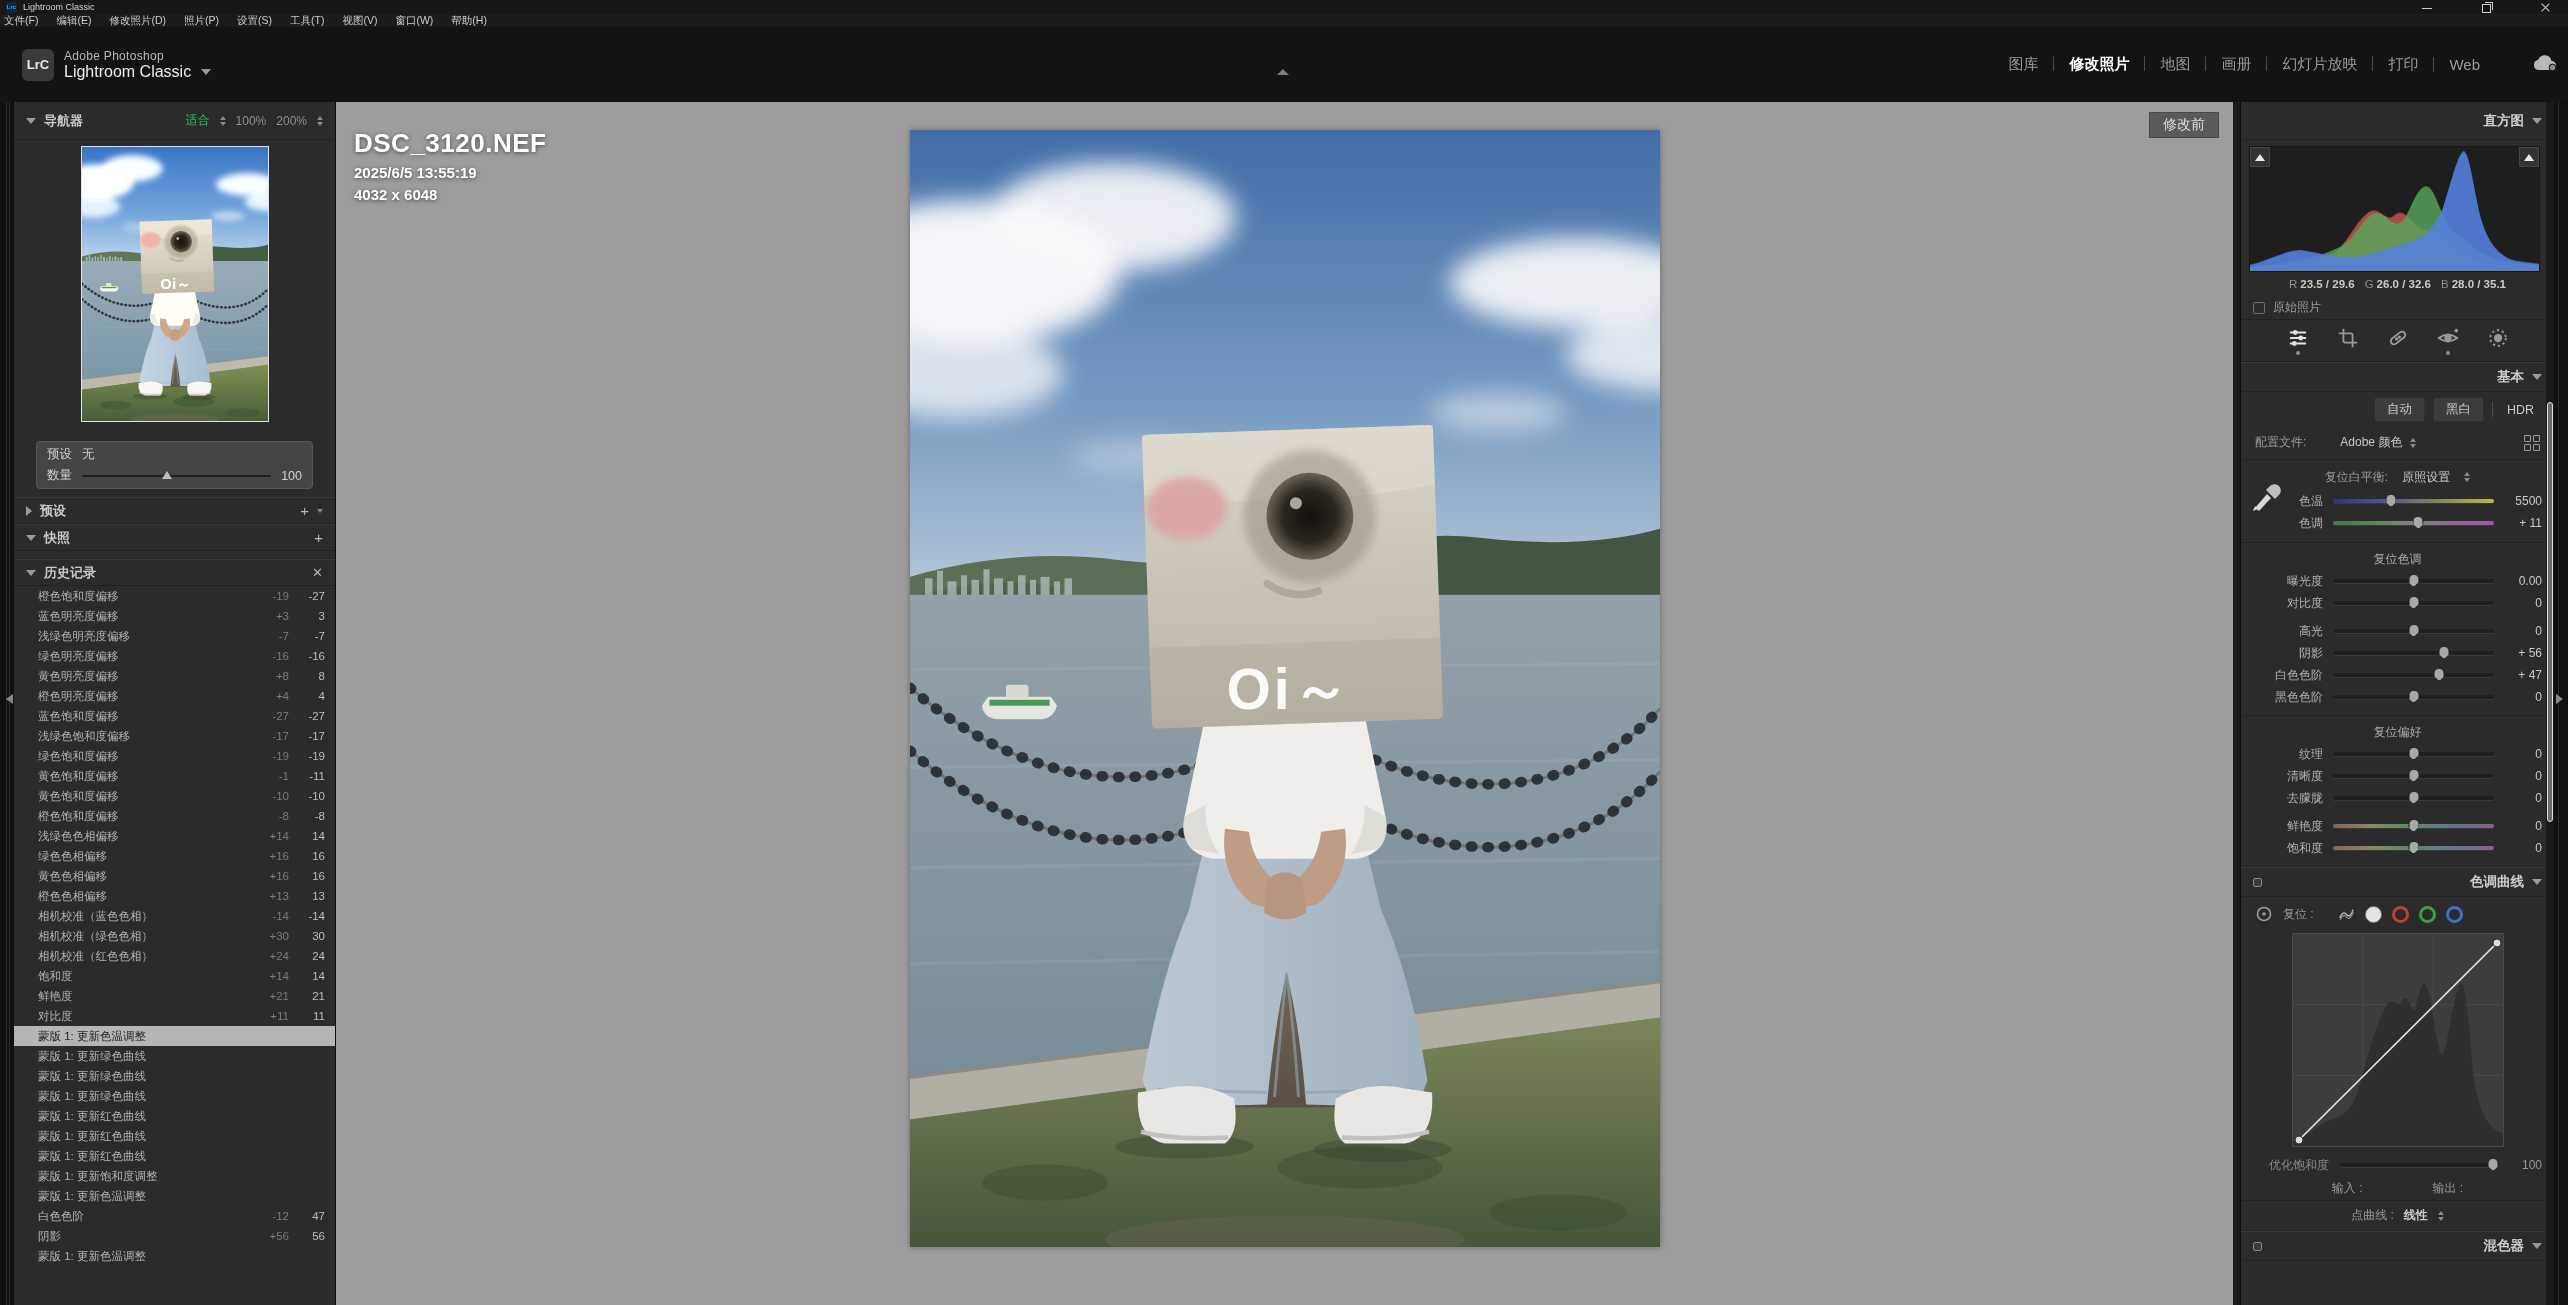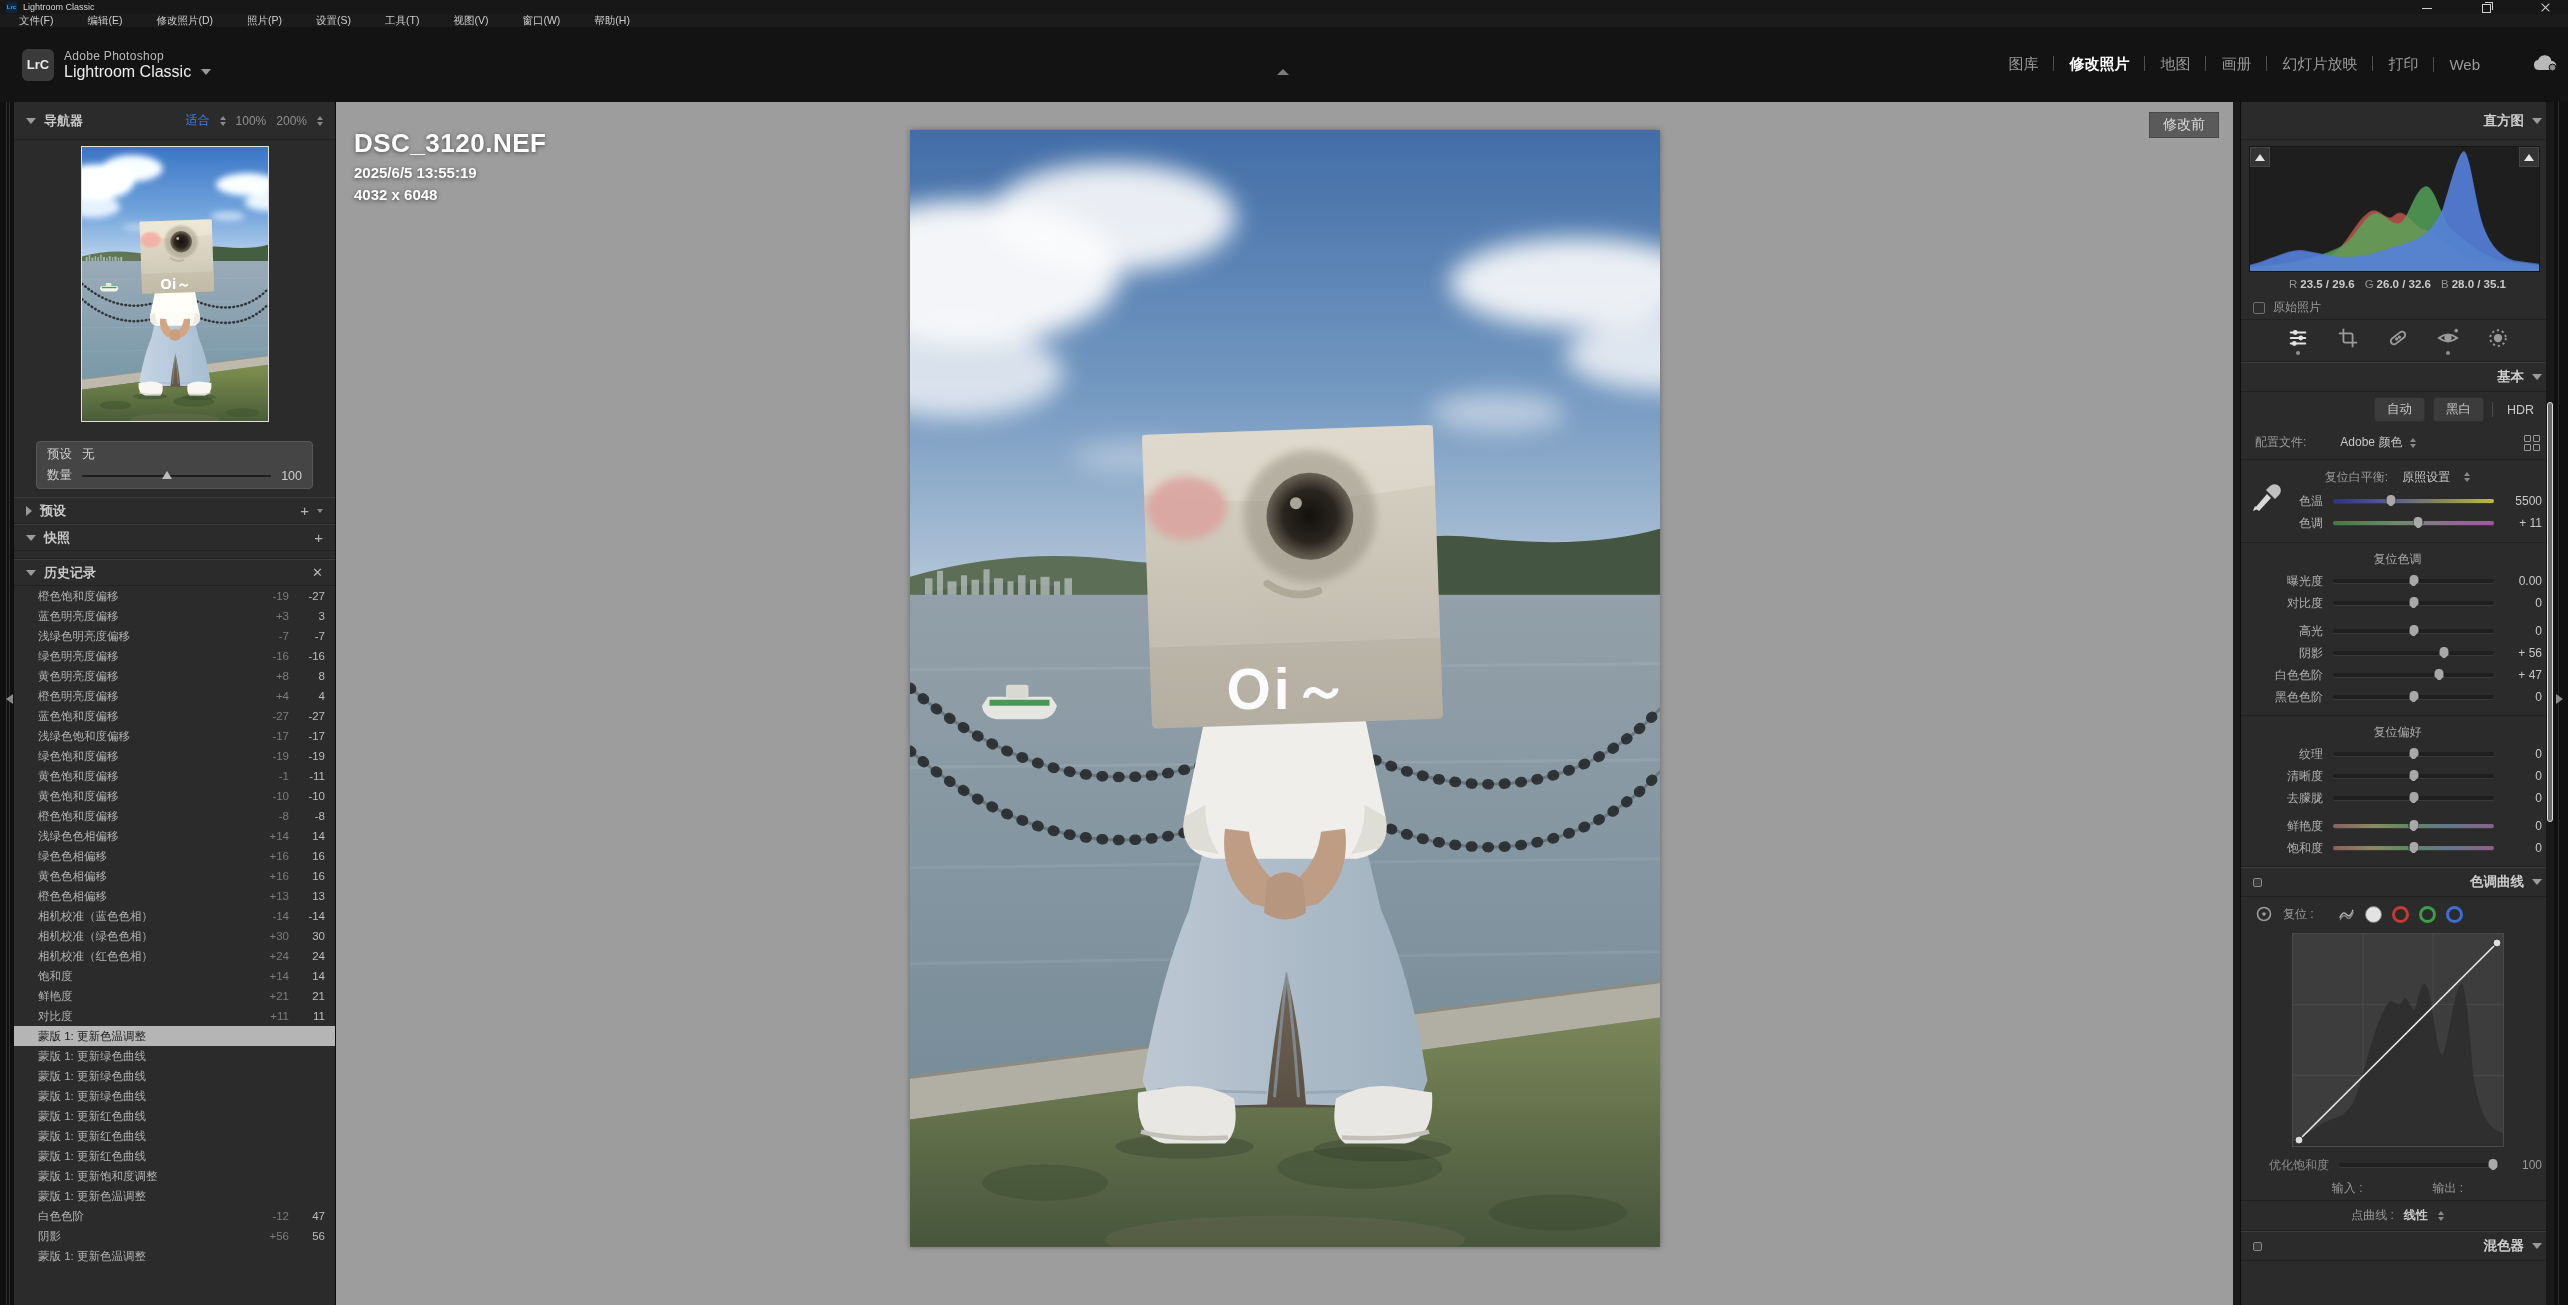--- a/index.html
+++ b/index.html
@@ -11,21 +11,21 @@
   .lrc-badge { width:11px; height:11px; border-radius:2px; background:#0d2740; color:#31a8ff;
     font-size:6px; font-weight:bold; display:flex; align-items:center; justify-content:center; }
   .titlebar .ttl { color:#d6d6d6; font-size:9px; }
   .wincontrols { margin-left:auto; display:flex; gap:46px; padding-right:10px; align-items:center; }
   .wc { width:13px; height:11px; position:relative; }
   .wc-min::after { content:""; position:absolute; left:1px; top:6px; width:10px; height:1px; background:#cfcfcf; }
   .wc-max::after { content:""; position:absolute; left:2px; top:2px; width:7px; height:7px; border:1px solid #cfcfcf; }
   .wc-max::before { content:""; position:absolute; left:5px; top:0px; width:7px; height:7px; border:1px solid #cfcfcf; border-left:none; border-bottom:none; }
   .wc-close::before,.wc-close::after { content:""; position:absolute; left:6px; top:0; width:1px; height:11px; background:#cfcfcf; }
   .wc-close::before { transform:rotate(45deg);} .wc-close::after { transform:rotate(-45deg);}
-  .menubar { height:13px; background:#1b1b1b; display:flex; align-items:center; padding:0 19px; gap:34px; }
+  .menubar { height:13px; background:#1b1b1b; display:flex; align-items:center; padding:0 4px; gap:18px; }
   .menu-item { color:#cccccc; font-size:10.5px; }
 
   
   .appheader { height:75px; background:#131313; position:relative; display:flex; align-items:center; }
   .brand { display:flex; align-items:center; gap:10px; padding-left:22px; }
   .brand-badge { width:32px; height:32px; border-radius:6px; background:#3a3a3a; color:#e8e8e8;
     font-size:13px; font-weight:bold; display:flex; align-items:center; justify-content:center; }
   .brand-top { color:#b9b9b9; font-size:12px; letter-spacing:.3px; }
   .brand-bottom { color:#ededed; font-size:16px; display:flex; align-items:center; gap:10px; }
   .tri-down { width:0; height:0; border-left:5px solid transparent; border-right:5px solid transparent; border-top:6px solid #9a9a9a; }
@@ -49,21 +49,21 @@
   .left-panel { width:322px; background:#2b2b2b; display:flex; flex-direction:column; border-right:1px solid #0c0c0c; }
   .phead { height:27px; display:flex; align-items:center; padding:0 12px; gap:8px;
     border-top:1px solid #3a3a3a; border-bottom:1px solid #212121; font-size:13px; color:#c9c9c9; font-weight:bold; }
   .phead .spacer { flex:1; }
   .tri-exp { width:0; height:0; border-left:5px solid transparent; border-right:5px solid transparent; border-top:6px solid #9a9a9a; }
   .tri-col { width:0; height:0; border-top:5px solid transparent; border-bottom:5px solid transparent; border-left:6px solid #9a9a9a; }
   .icon-plus { color:#b5b5b5; font-size:15px; font-weight:normal; line-height:10px; }
   .icon-x { color:#b5b5b5; font-size:13px; font-weight:normal; }
   .nav-head { height:38px; border-top:none; }
   .nav-zoom { display:flex; align-items:center; gap:10px; font-weight:normal; font-size:12px; }
-  .nav-zoom .fit { color:#3b82f6; }
+  .nav-zoom .fit { color:#22c55e; }
   .nav-zoom .z { color:#8f8f8f; }
   .spin { display:inline-flex; flex-direction:column; gap:2px; }
   .spin i { width:0; height:0; border-left:3px solid transparent; border-right:3px solid transparent; }
   .spin .up { border-bottom:4px solid #8a8a8a; } .spin .dn { border-top:4px solid #8a8a8a; }
   .thumb-area { height:292px; display:flex; justify-content:center; padding-top:6px; }
   .thumb { width:188px; height:276px; border:1px solid #e0e0e0; background:#555; }
   .thumb svg { display:block; width:100%; height:100%; filter:saturate(1.06) brightness(1.05); }
   .preset-hint { margin:9px 22px 8px; height:48px; background:#454545; border:1px solid #585858; border-radius:4px;
     padding:4px 10px; font-size:12.5px; color:#cfcfcf; display:flex; flex-direction:column; justify-content:center; gap:4px; }
   .preset-hint .row { display:flex; align-items:center; gap:10px; }

